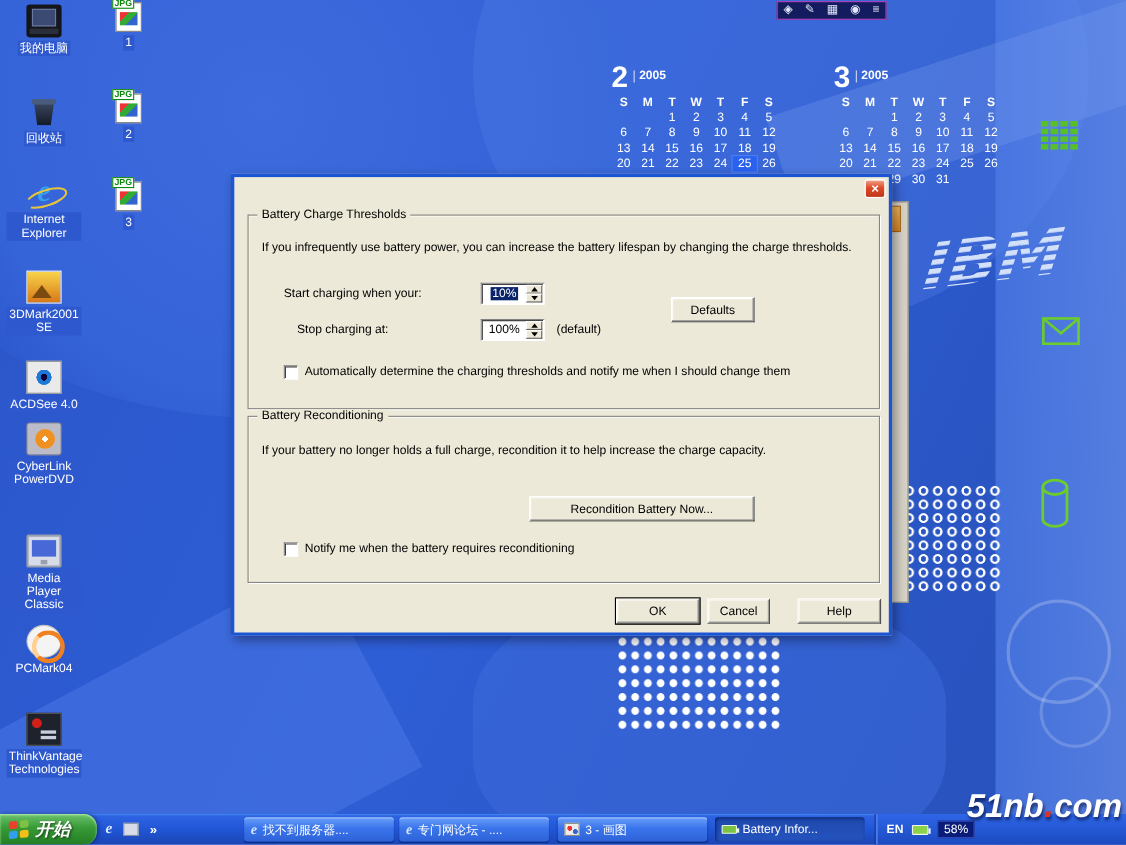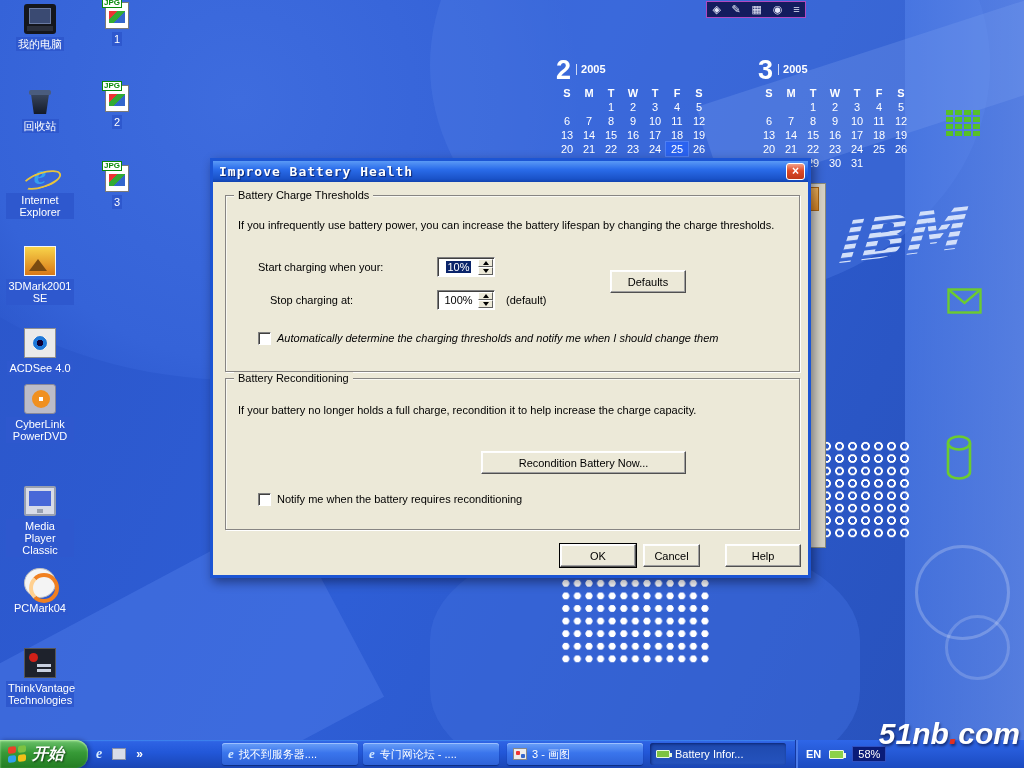--- a/index.html
+++ b/index.html
@@ -365,23 +365,20 @@
 
   <div class="minibar">
     <span>◈</span>
     <span>✎</span>
     <span>▦</span>
     <span>◉</span>
     <span>≡</span>
   </div>
 
   <div class="dialog">
-    <div class="titlebar">
-      <span class="title">Improve Battery Health</span>
-    </div>
     <div class="closebtn">×</div>
 
     <div class="group" style="left:12px;top:34px;width:575px;height:177px;">
       <span class="group-label">Battery Charge Thresholds</span>
     </div>
     <div class="dtext" style="left:25px;top:58px;width:550px;">If you infrequently use battery power, you can increase the battery lifespan by changing the charge thresholds.</div>
     <div class="dtext" style="left:45px;top:100px;">Start charging when your:</div>
     <div class="spin" style="left:224px;top:96px;">
       <span class="val"><span class="sel">10%</span></span>
       <span class="updown">
@@ -392,21 +389,21 @@
     <div class="dtext" style="left:57px;top:133px;">Stop charging at:</div>
     <div class="spin" style="left:224px;top:129px;">
       <span class="val">100%</span>
       <span class="updown">
         <span class="sbtn up"></span>
         <span class="sbtn down"></span>
       </span>
     </div>
     <div class="dtext" style="left:293px;top:133px;">(default)</div>
     <div class="btn" style="left:397px;top:109px;width:76px;height:23px;">Defaults</div>
-    <div class="check" style="left:45px;top:171px;width:520px;font-style:italic;">
+    <div class="check" style="left:45px;top:171px;width:520px;">
       <span class="cbox"></span>
       <span>Automatically determine the charging thresholds and notify me when I should change them</span>
     </div>
 
     <div class="group" style="left:12px;top:217px;width:575px;height:152px;">
       <span class="group-label">Battery Reconditioning</span>
     </div>
     <div class="dtext" style="left:25px;top:243px;width:550px;">If your battery no longer holds a full charge, recondition it to help increase the charge capacity.</div>
     <div class="btn" style="left:268px;top:290px;width:205px;height:23px;">Recondition Battery Now...</div>
     <div class="check" style="left:45px;top:332px;width:520px;">

